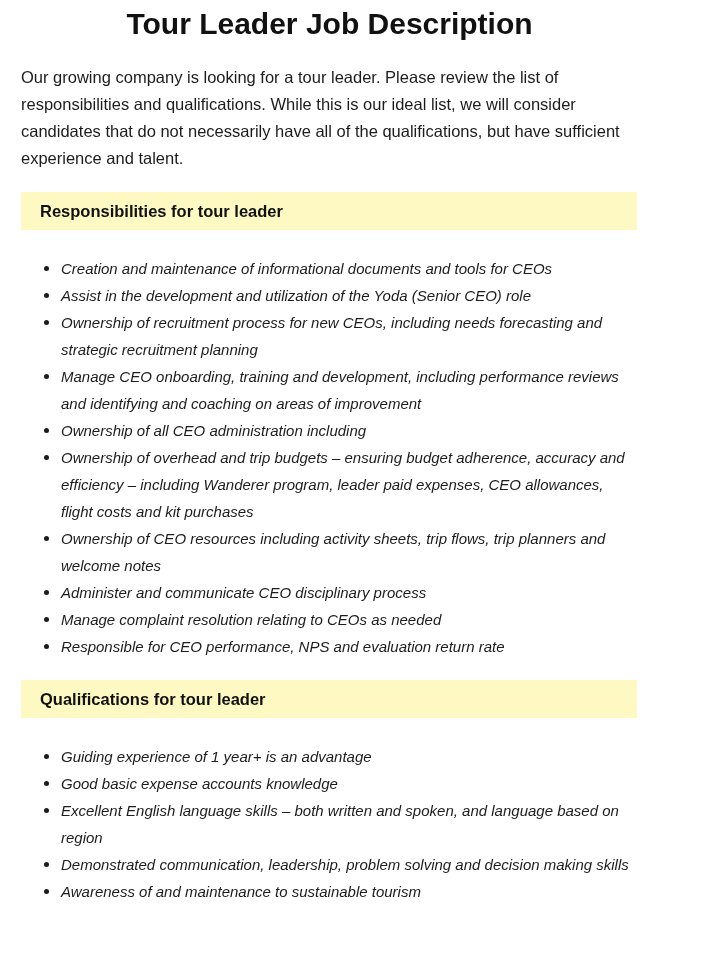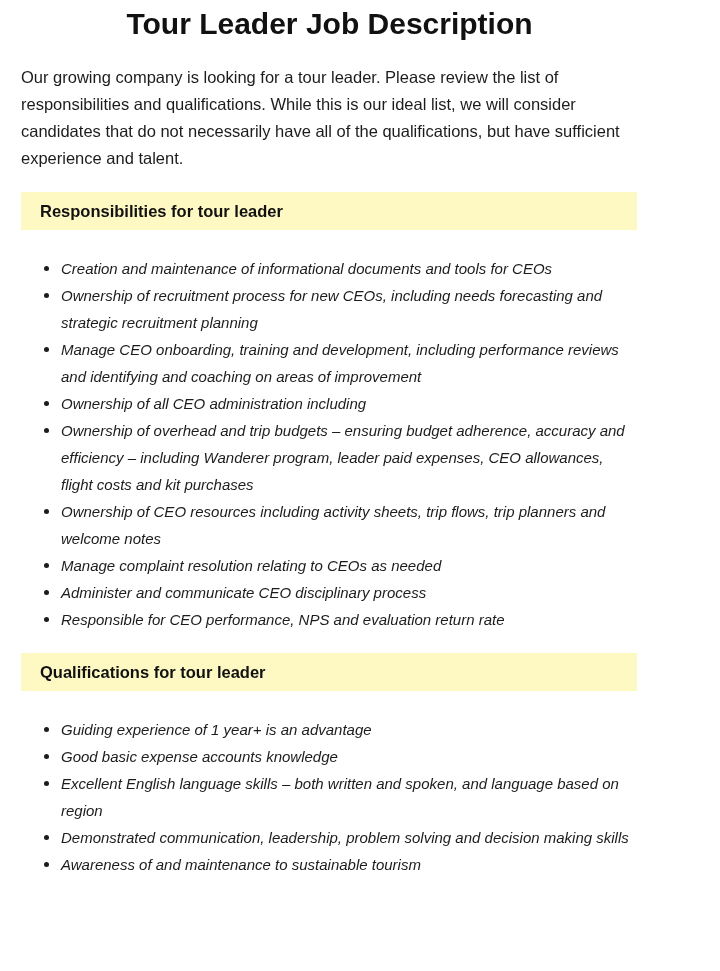--- a/index.html
+++ b/index.html
@@ -67,27 +67,28 @@
 <div class="page">
 
   <h1 class="page-title">Tour Leader Job Description</h1>
 
   <p class="intro">Our growing company is looking for a tour leader. Please review the list of responsibilities and qualifications. While this is our ideal list, we will consider candidates that do not necessarily have all of the qualifications, but have sufficient experience and talent.</p>
 
   <section>
     <div class="section-header">Responsibilities for tour leader</div>
     <ul class="bullet-list">
       <li>Creation and maintenance of informational documents and tools for CEOs</li>
+      <li>Assist in the development and utilization of the Yoda (Senior CEO) role</li>
       <li>Ownership of recruitment process for new CEOs, including needs forecasting and strategic recruitment planning</li>
       <li>Manage CEO onboarding, training and development, including performance reviews and identifying and coaching on areas of improvement</li>
       <li>Ownership of all CEO administration including</li>
       <li>Ownership of overhead and trip budgets – ensuring budget adherence, accuracy and efficiency – including Wanderer program, leader paid expenses, CEO allowances, flight costs and kit purchases</li>
       <li>Ownership of CEO resources including activity sheets, trip flows, trip planners and welcome notes</li>
+      <li>Administer and communicate CEO disciplinary process</li>
       <li>Manage complaint resolution relating to CEOs as needed</li>
-      <li>Administer and communicate CEO disciplinary process</li>
       <li>Responsible for CEO performance, NPS and evaluation return rate</li>
     </ul>
   </section>
 
   <section>
     <div class="section-header">Qualifications for tour leader</div>
     <ul class="bullet-list">
       <li>Guiding experience of 1 year+ is an advantage</li>
       <li>Good basic expense accounts knowledge</li>
       <li>Excellent English language skills – both written and spoken, and language based on region</li>

